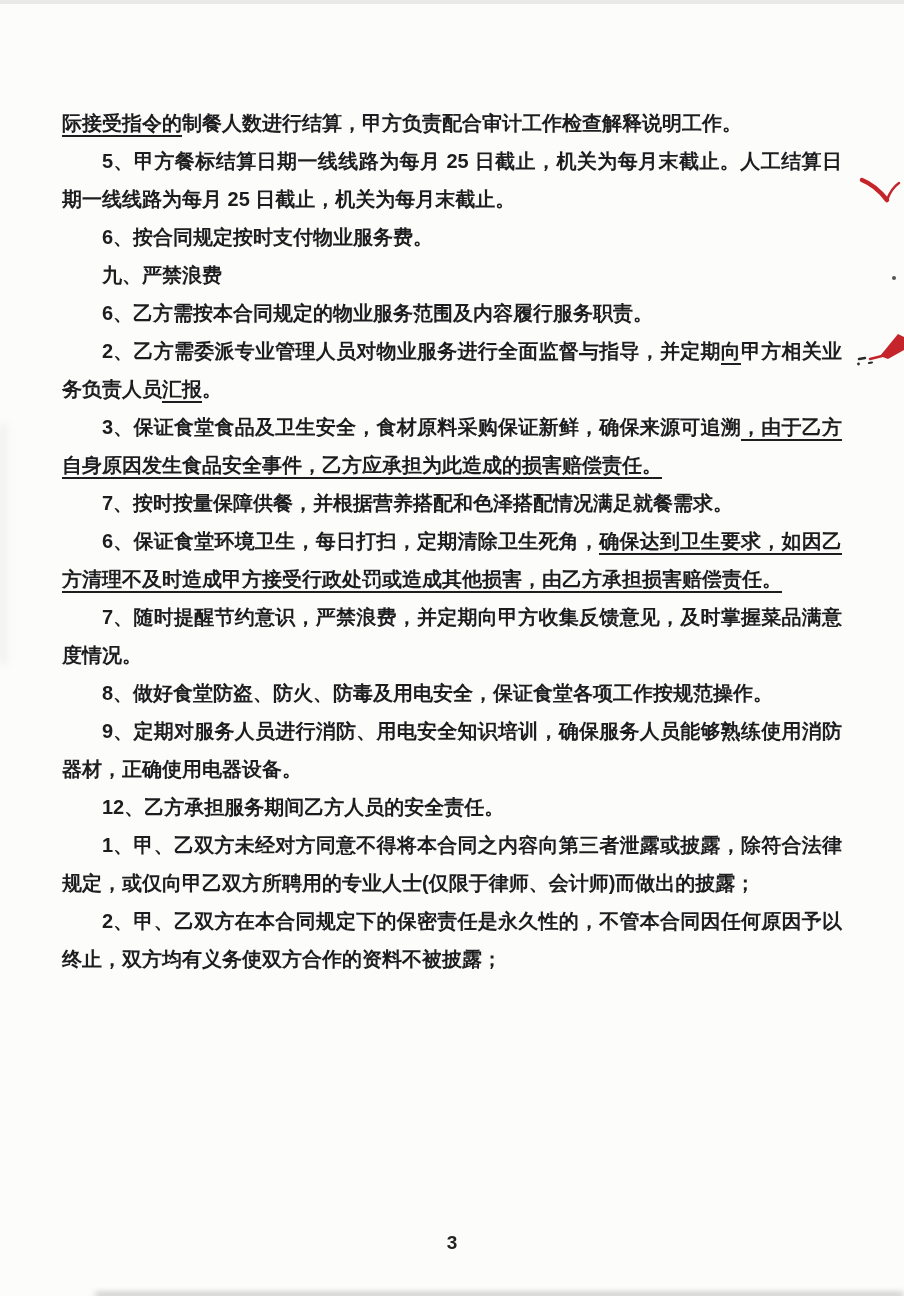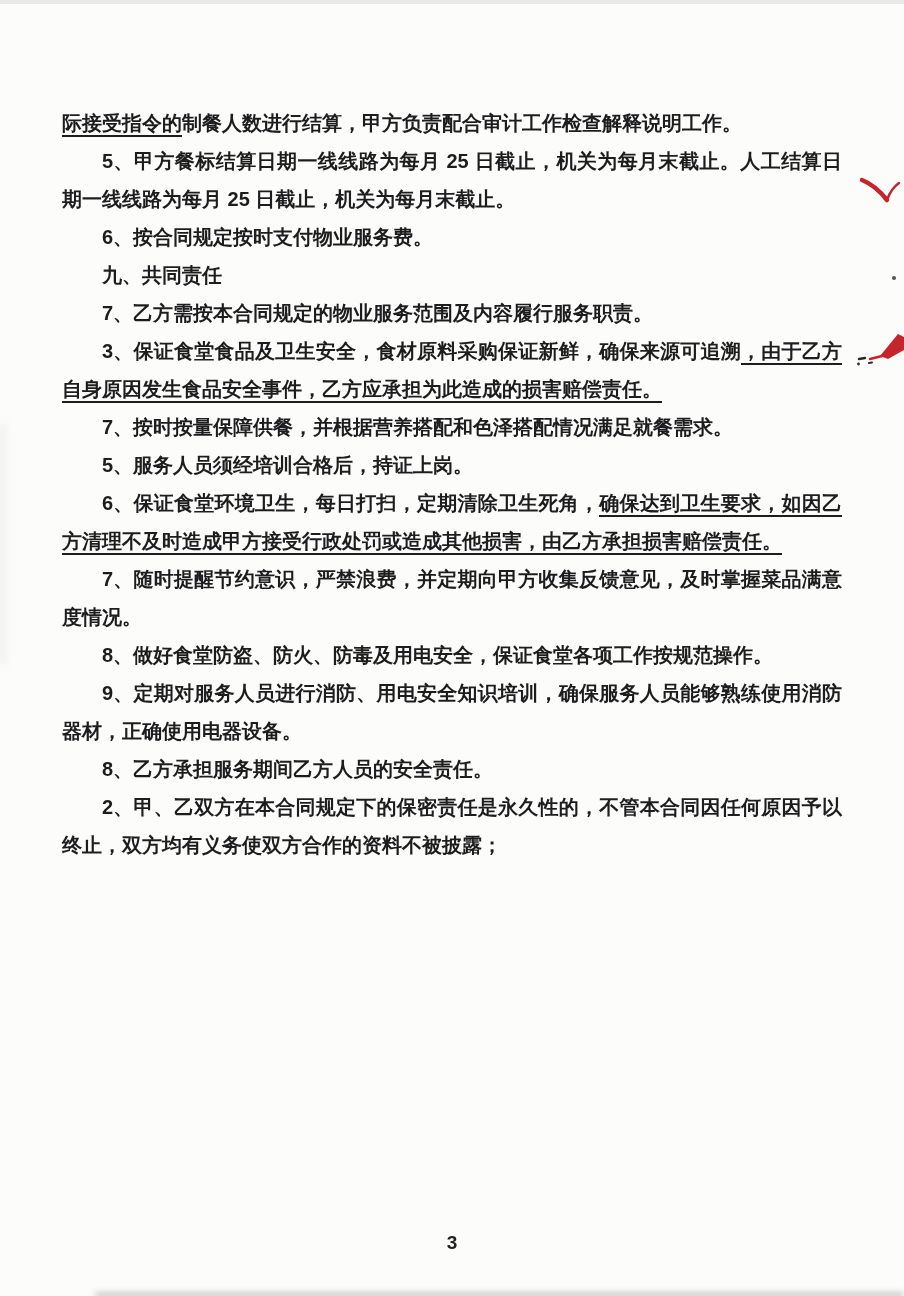--- a/index.html
+++ b/index.html
@@ -47,30 +47,31 @@
 </style>
 </head>
 <body>
 
 <div class="page">
 
   <div class="doc" id="doc">
       <div class="para noindent"><span class="u">际接受指令的</span><span>制餐人数进行结算，甲方负责配合审计工作检查解释说明工作。</span></div>
       <div class="para"><span>5、甲方餐标结算日期一线线路为每月 25 日截止，机关为每月末截止。人工结算日期一线线路为每月 25 日截止，机关为每月末截止。</span></div>
       <div class="para"><span>6、按合同规定按时支付物业服务费。</span></div>
-      <div class="para heading"><span>九、共同责任</span></div>
-      <div class="para"><span>7、乙方需按本合同规定的物业服务范围及内容履行服务职责。</span></div>
+      <div class="para heading"><span>九、严禁浪费</span></div>
+      <div class="para"><span>6、乙方需按本合同规定的物业服务范围及内容履行服务职责。</span></div>
+      <div class="para"><span>2、乙方需委派专业管理人员对物业服务进行全面监督与指导，并定期</span><span class="u">向</span><span>甲方相关业务负责人员</span><span class="u">汇报</span><span>。</span></div>
       <div class="para"><span>3、保证食堂食品及卫生安全，食材原料采购保证新鲜，确保来源可追溯</span><span class="u">，由于乙方自身原因发生食品安全事件，乙方应承担为此造成的损害赔偿责任。</span></div>
       <div class="para"><span>7、按时按量保障供餐，并根据营养搭配和色泽搭配情况满足就餐需求。</span></div>
-      <div class="para"><span>5、服务人员须经培训合格后，持证上岗。</span></div>
       <div class="para"><span>6、保证食堂环境卫生，每日打扫，定期清除卫生死角，</span><span class="u">确保达到卫生要求，如因乙方清理不及时造成甲方接受行政处罚或造成其他损害，由乙方承担损害赔偿责任。</span></div>
       <div class="para"><span>7、随时提醒节约意识，严禁浪费，并定期向甲方收集反馈意见，及时掌握菜品满意度情况。</span></div>
       <div class="para"><span>8、做好食堂防盗、防火、防毒及用电安全，保证食堂各项工作按规范操作。</span></div>
       <div class="para"><span>9、定期对服务人员进行消防、用电安全知识培训，确保服务人员能够熟练使用消防器材，正确使用电器设备。</span></div>
-      <div class="para"><span>8、乙方承担服务期间乙方人员的安全责任。</span></div>
+      <div class="para"><span>12、乙方承担服务期间乙方人员的安全责任。</span></div>
+      <div class="para"><span>1、甲、乙双方未经对方同意不得将本合同之内容向第三者泄露或披露，除符合法律规定，或仅向甲乙双方所聘用的专业人士(仅限于律师、会计师)而做出的披露；</span></div>
       <div class="para"><span>2、甲、乙双方在本合同规定下的保密责任是永久性的，不管本合同因任何原因予以终止，双方均有义务使双方合作的资料不被披露；</span></div>
     </div>
 
   <div class="pageno">3</div>
 
   <svg class="annot" style="left:858px;top:168px" width="46" height="42" viewBox="0 0 46 42">
     <path d="M4,8 C14,12 22,19 29,28" fill="none" stroke-width="4.5" stroke-linecap="round" stroke="#c5242b"></path>
     <path d="M29,28 C31.5,21 36,14.5 41,11" fill="none" stroke-width="2.5" stroke-linecap="round" stroke="#c5242b"></path>
   </svg>
 

